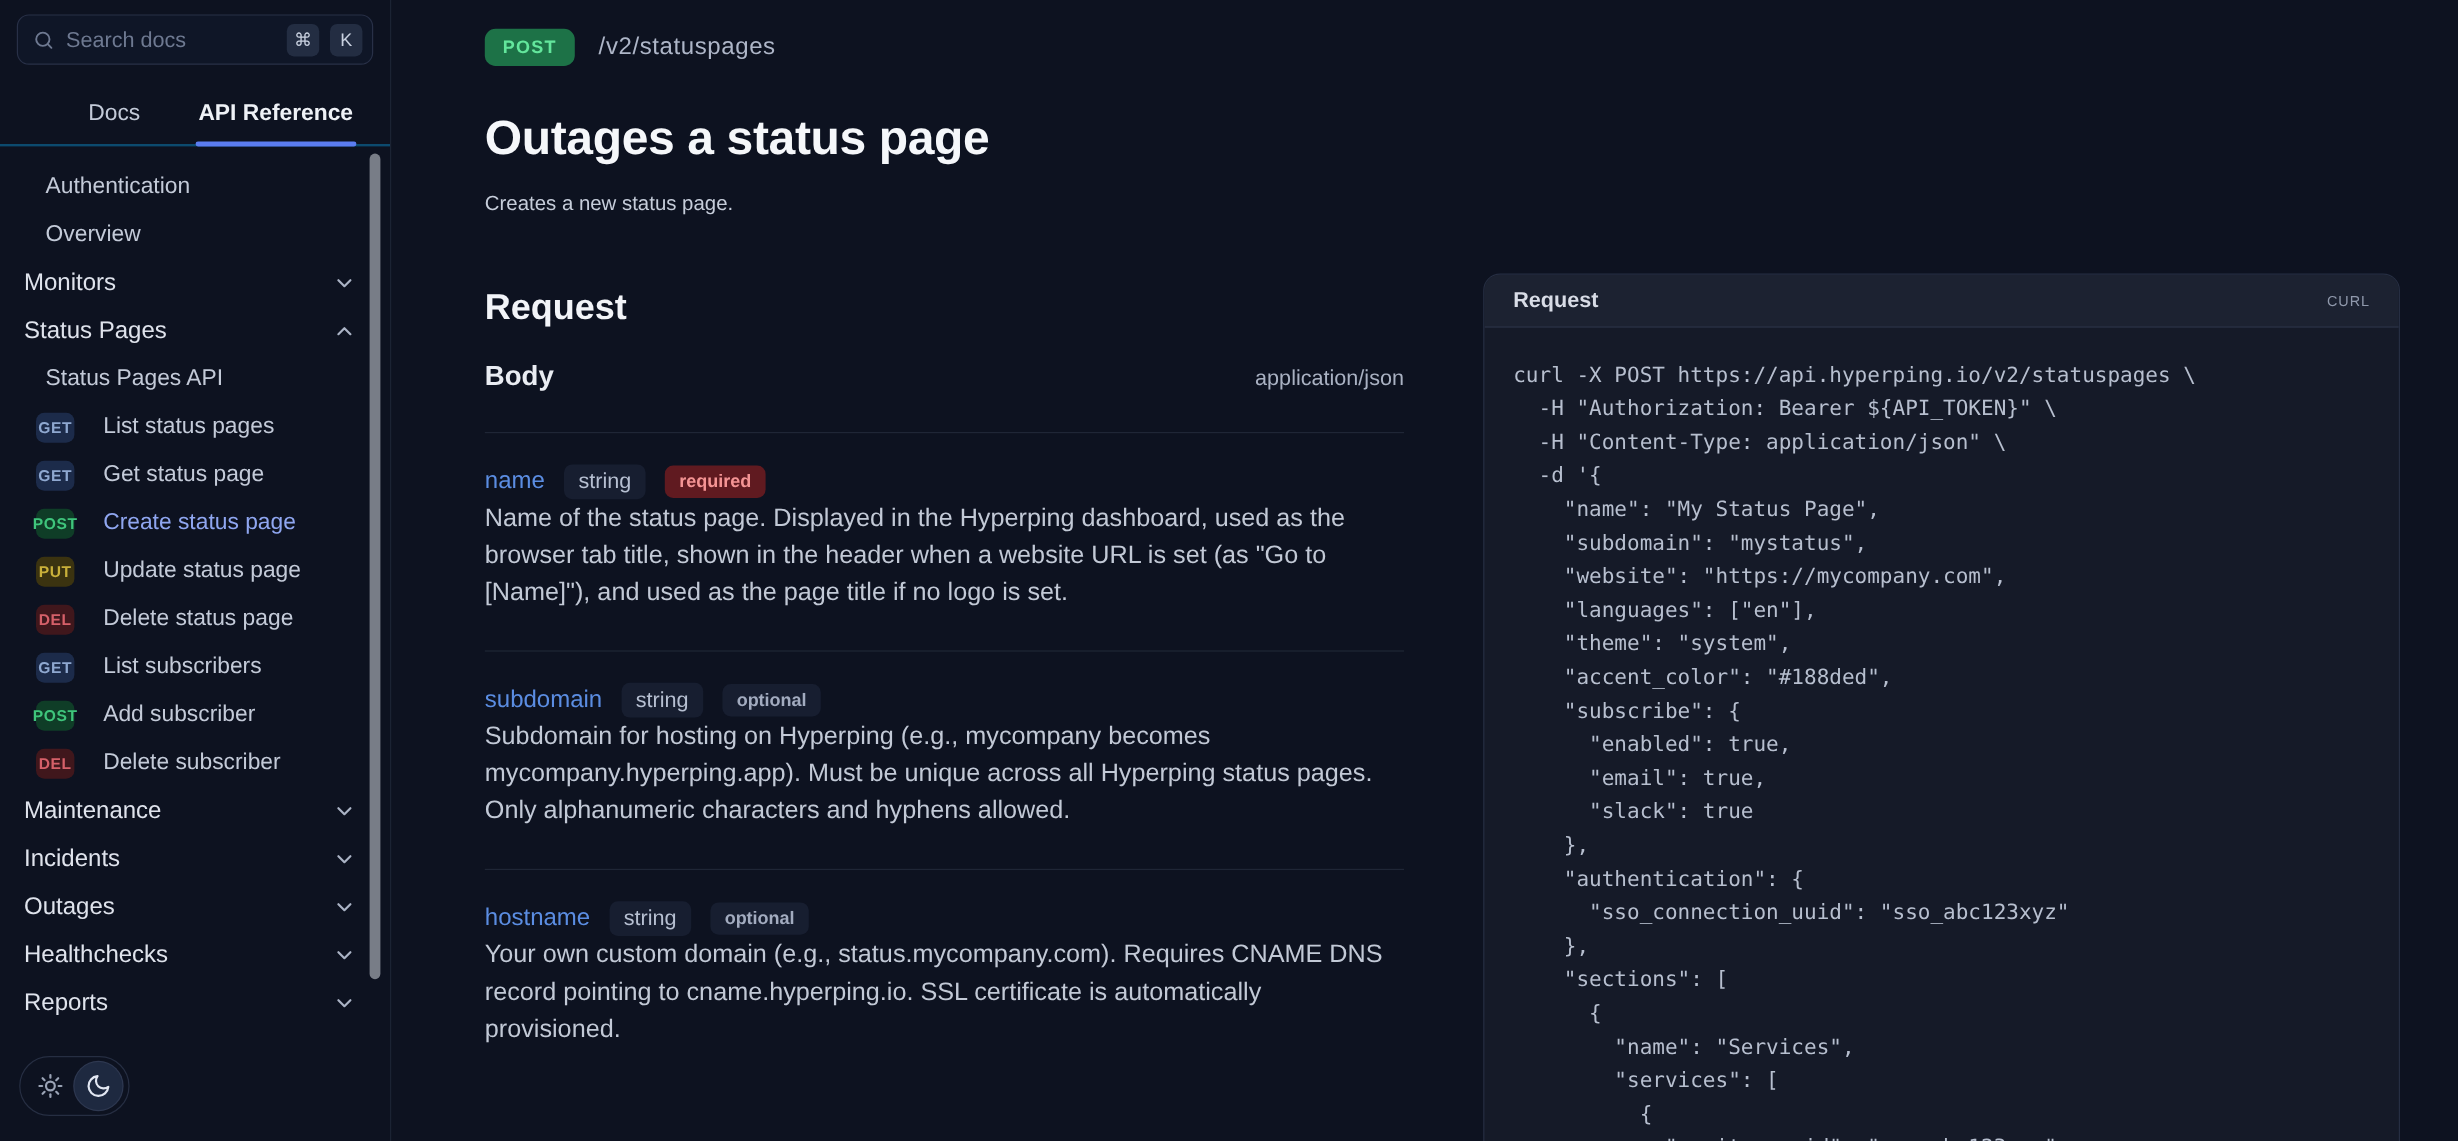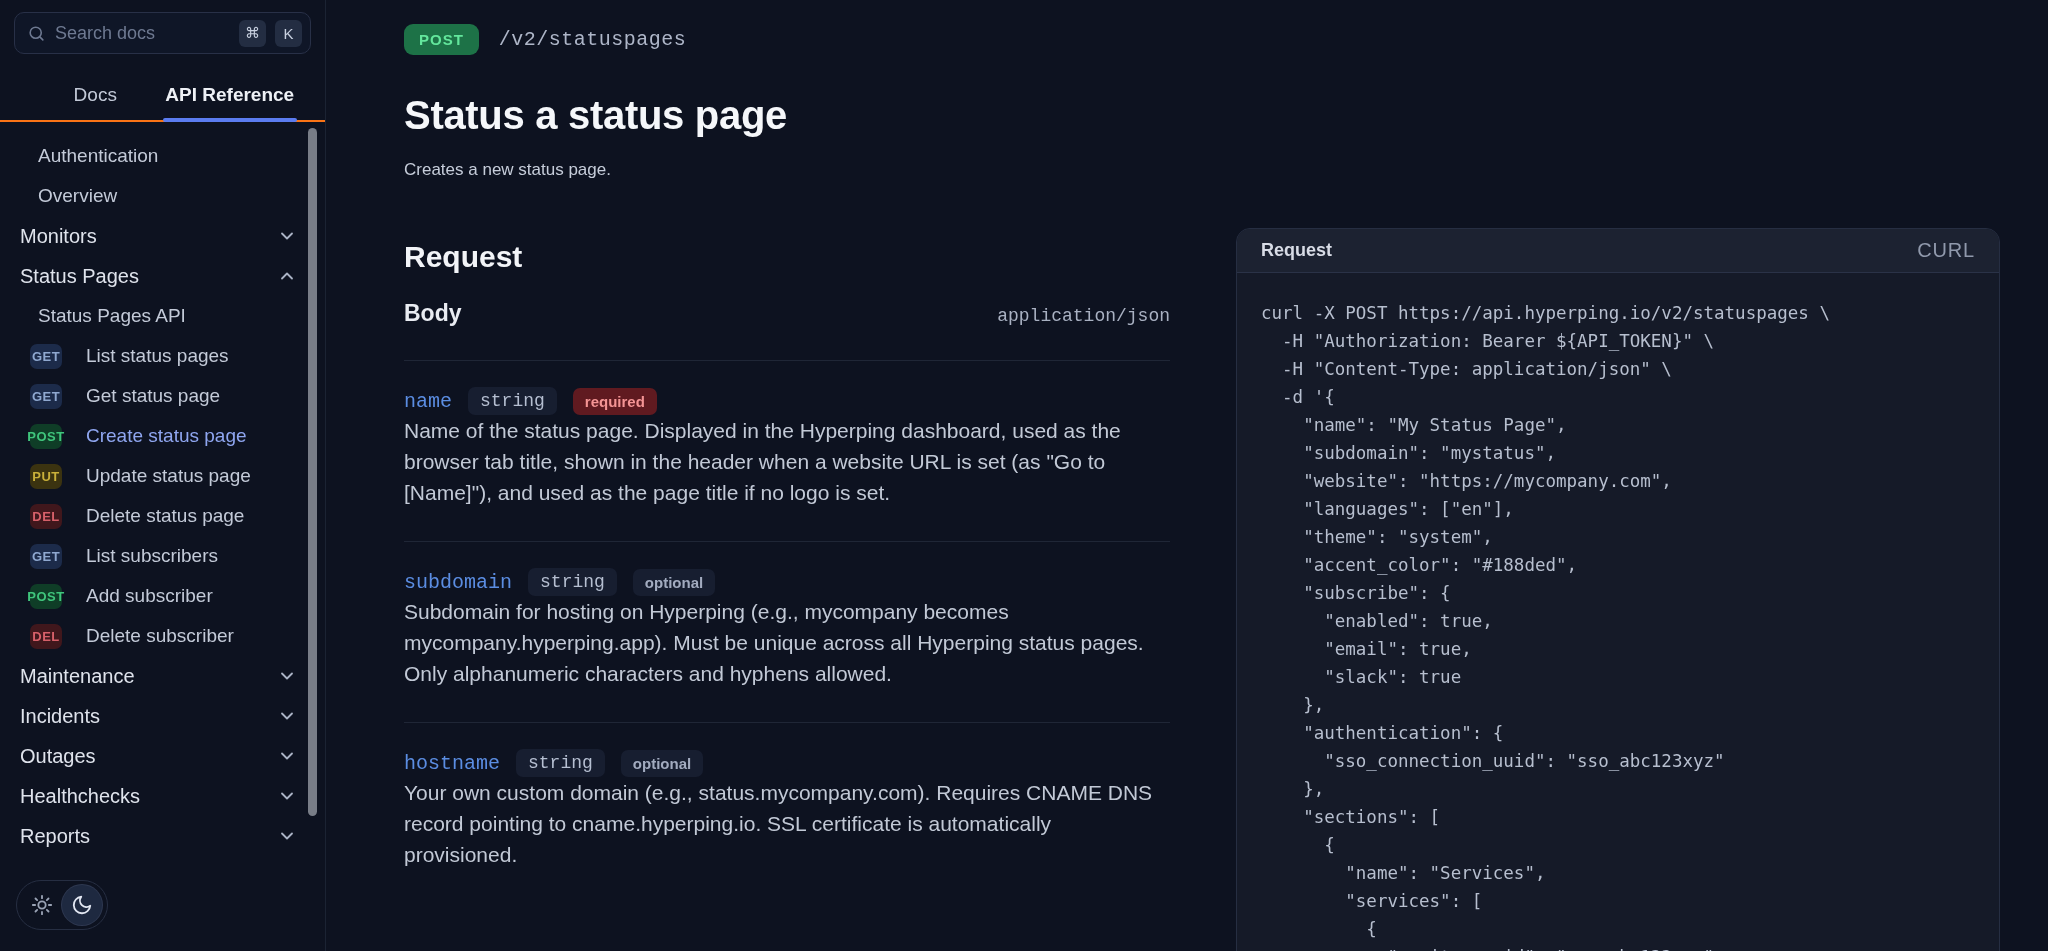--- a/index.html
+++ b/index.html
@@ -3,21 +3,21 @@
 <meta charset="utf-8">
 <style>
   * { margin:0; padding:0; box-sizing:border-box; }
   html,body { width:2048px; height:951px; overflow:hidden; }
   body {
     background:#0d1220;
     font-family:"Liberation Sans", "DejaVu Sans", sans-serif;
     color:#c6cdda;
     position:relative;
   }
-  .mono { font-family:Liberation Mono, monospace; }
+  .mono { font-family:Liberation Sans, sans-serif; }
 
   
   .sidebar {
     position:absolute; left:0; top:0; width:326px; height:951px;
     border-right:1px solid #1b2333;
     display:flex; flex-direction:column;
     padding:12px 0 26px 0;
   }
   .search-box {
     margin:0 14px; height:42px; flex:none;
@@ -28,21 +28,21 @@
     flex:1; min-width:0; background:transparent; border:none; outline:none;
     color:#c6cdda; font-size:18px; font-family:inherit;
   }
   .search-box input::placeholder { color:#6e7991; }
   .kbd {
     width:27px; height:27px; flex:none; background:#232d42; border-radius:6px;
     color:#c9d1e0; font-size:15px; display:flex; align-items:center; justify-content:center;
   }
   .tabs {
     margin-top:18px; flex:none; display:flex;
-    border-bottom:2px solid #f97316; padding:0 28px;
+    border-bottom:2px solid #0c4a6e; padding:0 28px;
   }
   .tab {
     width:50%; text-align:center; padding:12px 0 14px; font-size:19px;
     color:#c3cad8; cursor:pointer; position:relative;
   }
   .tab.active { color:#eef1f6; font-weight:bold; }
   .tab.active::after {
     content:""; position:absolute; left:0; right:0; bottom:-2px; height:4px;
     background:#5b7cf0; border-radius:3px;
   }
@@ -118,21 +118,21 @@
   
   .code-panel {
     position:absolute; left:1236px; top:228px; width:764px; height:760px;
     background:#151a28; border:1px solid #262e42; border-radius:14px; overflow:hidden;
   }
   .code-header {
     height:44px; background:#1c2231; border-bottom:1px solid #2a3247;
     display:flex; align-items:center; justify-content:space-between; padding:0 24px;
   }
   .code-title { font-size:18px; font-weight:bold; color:#d8dce6; }
-  .code-lang { font-size:20px; letter-spacing:.8px; color:#9099ac; cursor:pointer; }
+  .code-lang { font-size:12px; letter-spacing:.8px; color:#9099ac; cursor:pointer; }
   .code-body {
     padding:26px 24px; font-family:"DejaVu Sans Mono", "Liberation Mono", monospace;
     font-size:17.5px; line-height:28px; color:#b7bfcf; white-space:pre;
   }
 </style>
 </head>
 <body>
 
 <nav class="sidebar">
   <div class="search-box">
@@ -257,21 +257,21 @@
   </div>
 </nav>
 <div class="side-scrollbar"></div>
 
 <main class="main">
   <div class="endpoint-row">
     <span class="method-pill">POST</span>
     <span class="endpoint-path mono">/v2/statuspages</span>
   </div>
 
-  <h1 class="page-title">Status a status page</h1>
+  <h1 class="page-title">Outages a status page</h1>
   <p class="page-subtitle">Creates a new status page.</p>
 
   <h2 class="request-heading">Request</h2>
 
   <div class="body-row">
     <span class="body-heading">Body</span>
     <span class="content-type mono">application/json</span>
   </div>
   <div class="divider"></div>
 

